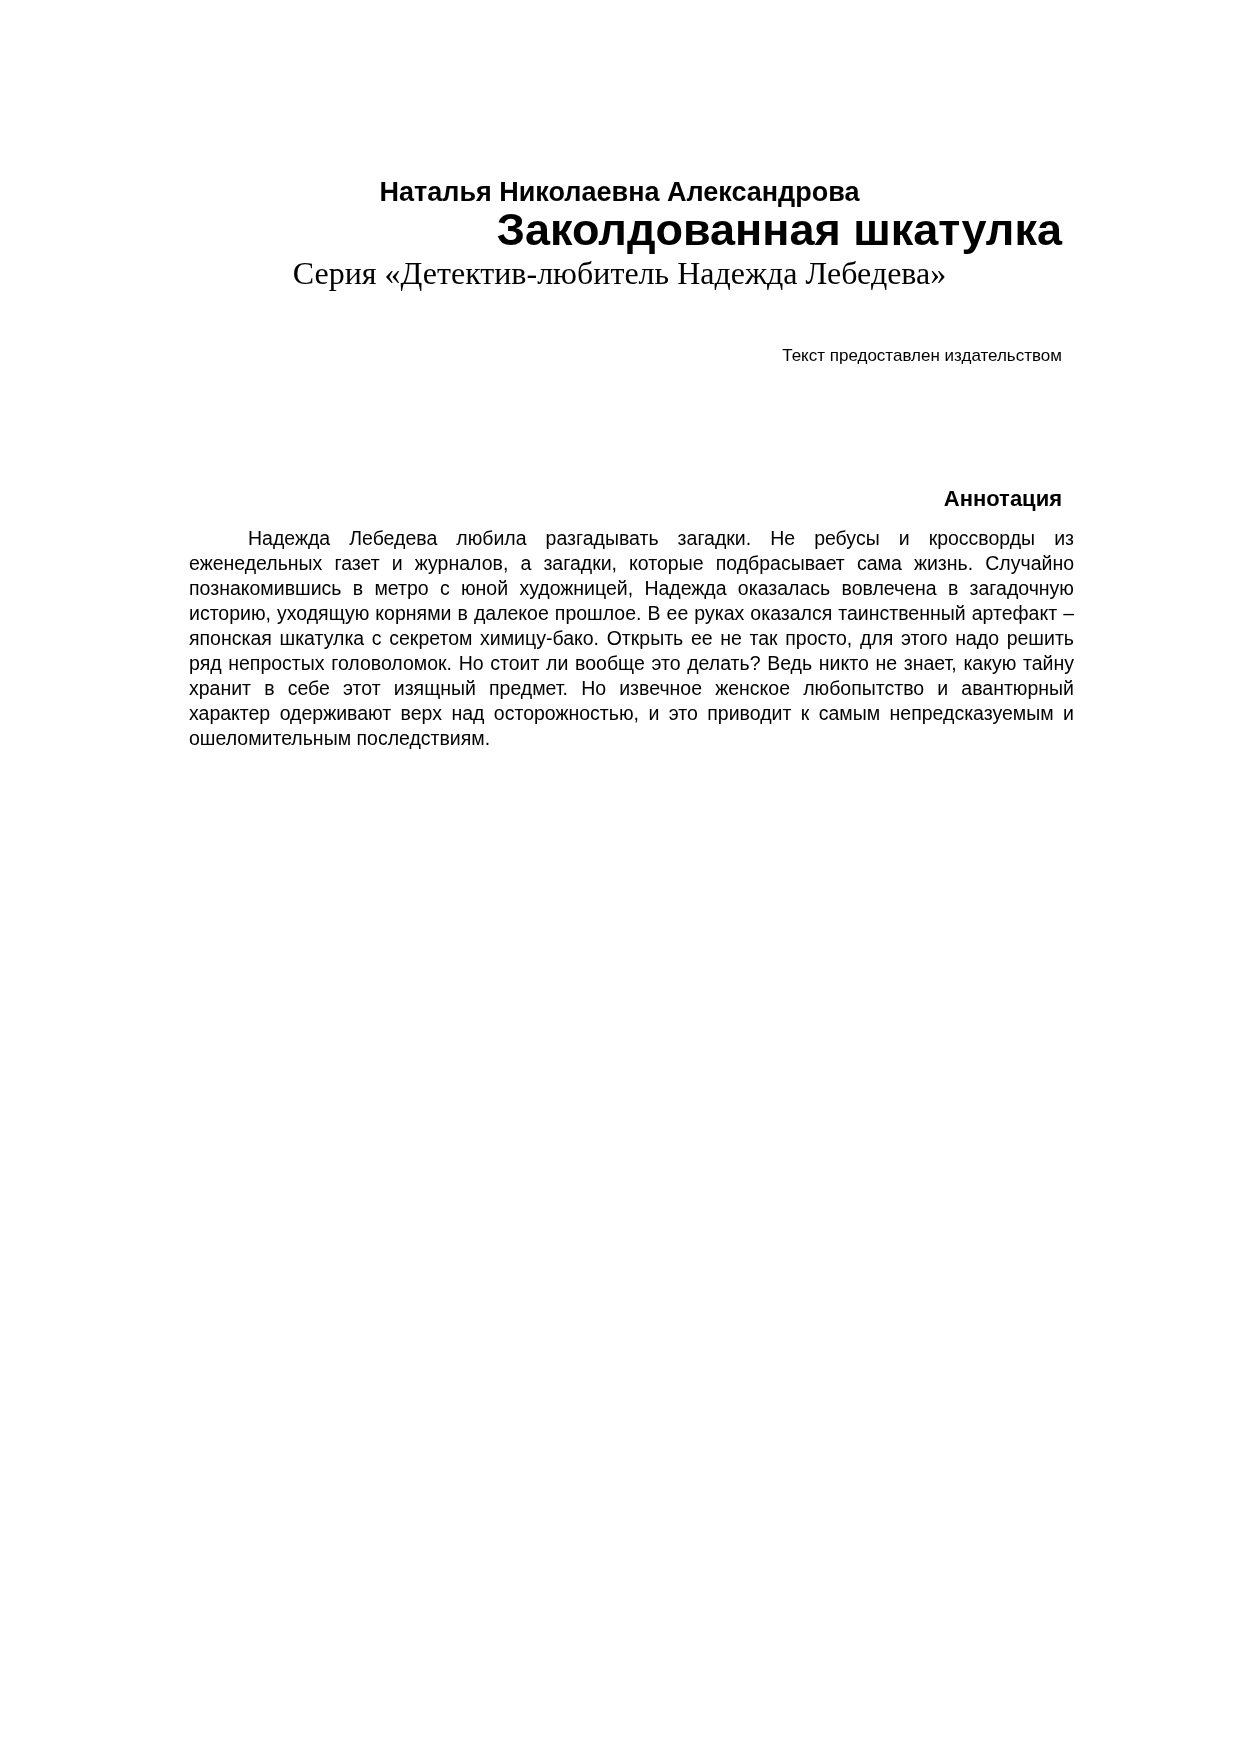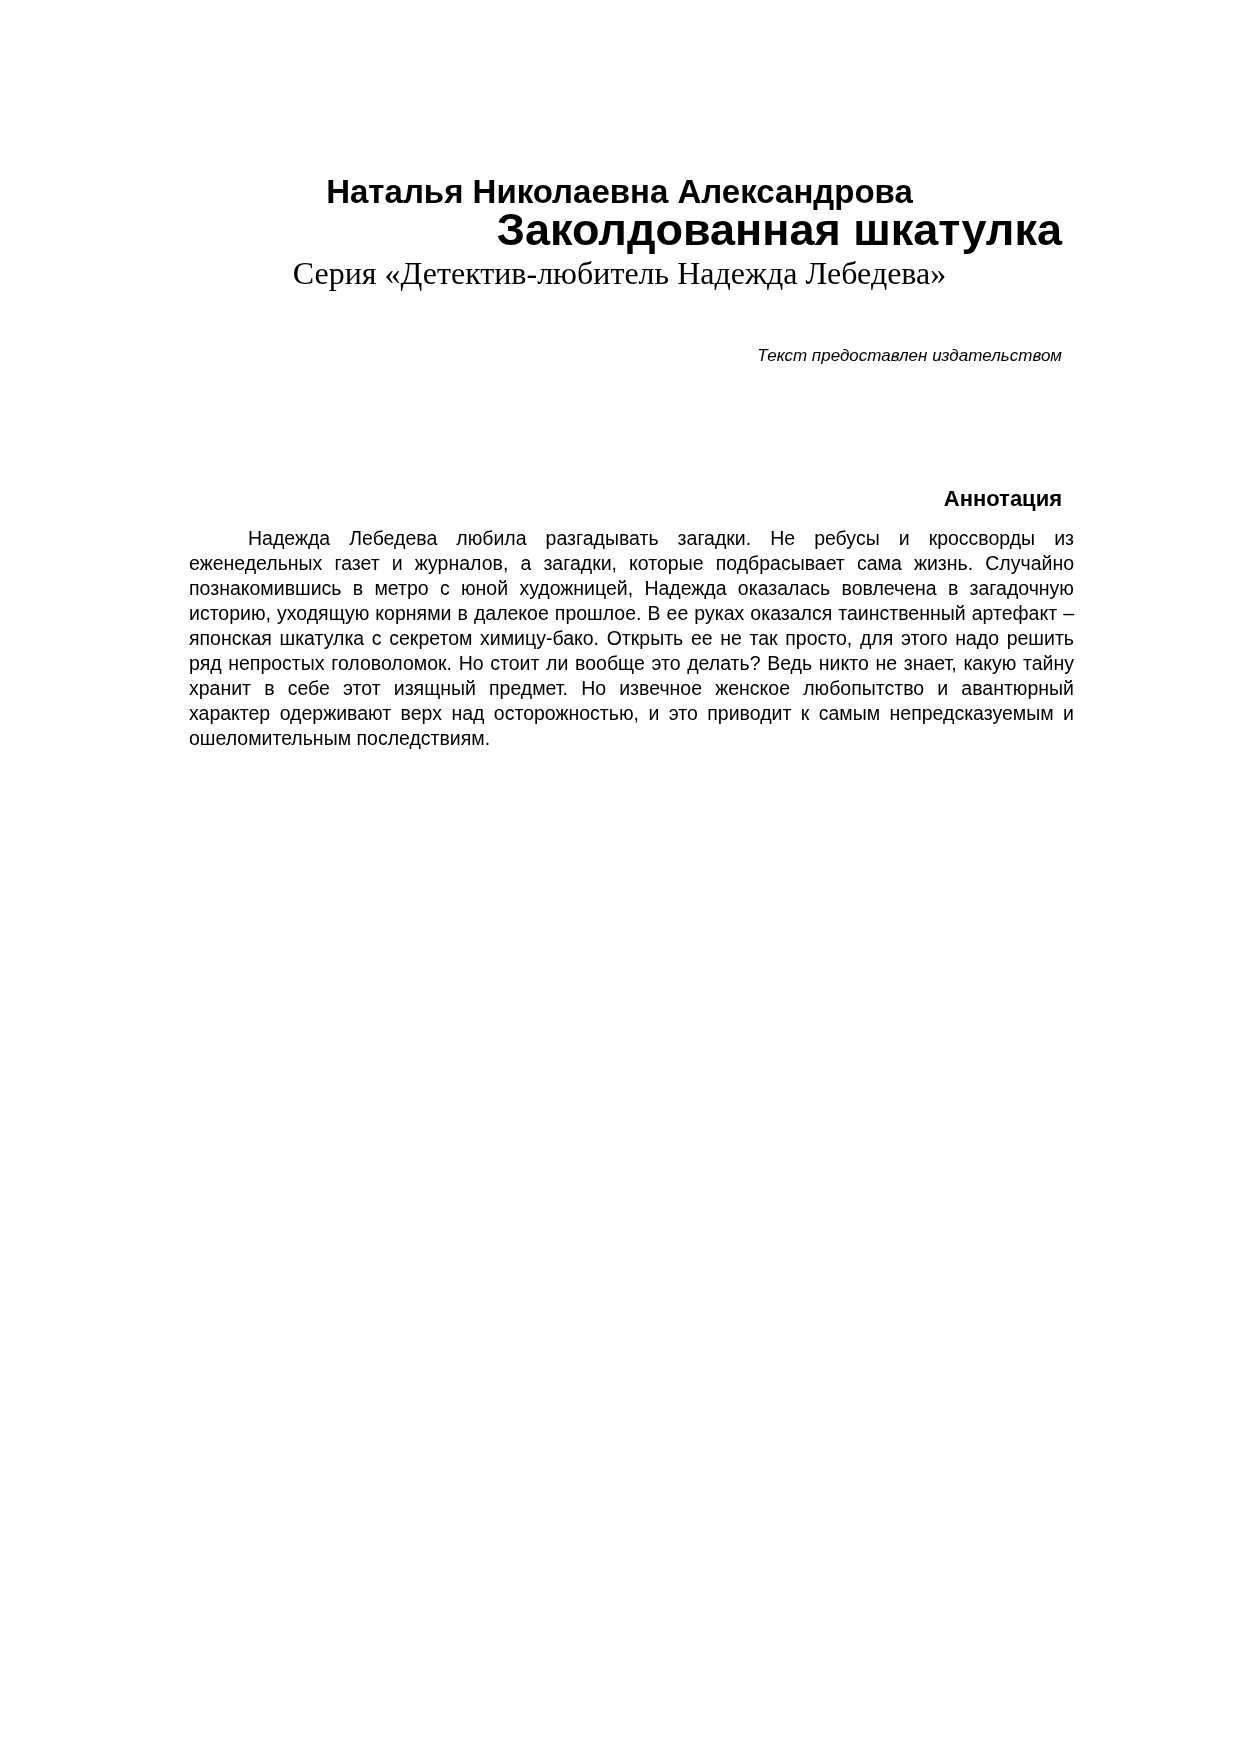--- a/index.html
+++ b/index.html
@@ -21,21 +21,21 @@
       top: 0;
       width: 885px;
     }
     .author {
       position: absolute;
       top: 176px;
       left: 0;
       width: 885px;
       text-align: center;
       font-weight: bold;
-      font-size: 33px;
+      font-size: 27px;
       line-height: 32px;
     }
     .title {
       position: absolute;
       top: 209px;
       left: 0;
       width: 885px;
       text-align: right;
       font-weight: bold;
       font-size: 45px;
@@ -50,21 +50,20 @@
       font-size: 32px;
       line-height: 40px;
       font-family: Liberation Serif, serif;
     }
     .meta {
       position: absolute;
       top: 344px;
       right: 0;
       width: 885px;
       text-align: right;
-      font-style: italic;
       font-size: 17px;
       line-height: 24px;
     }
     .meta div { white-space: nowrap; }
     .annotation-heading {
       position: absolute;
       top: 485px;
       left: 0;
       width: 885px;
       text-align: right;

